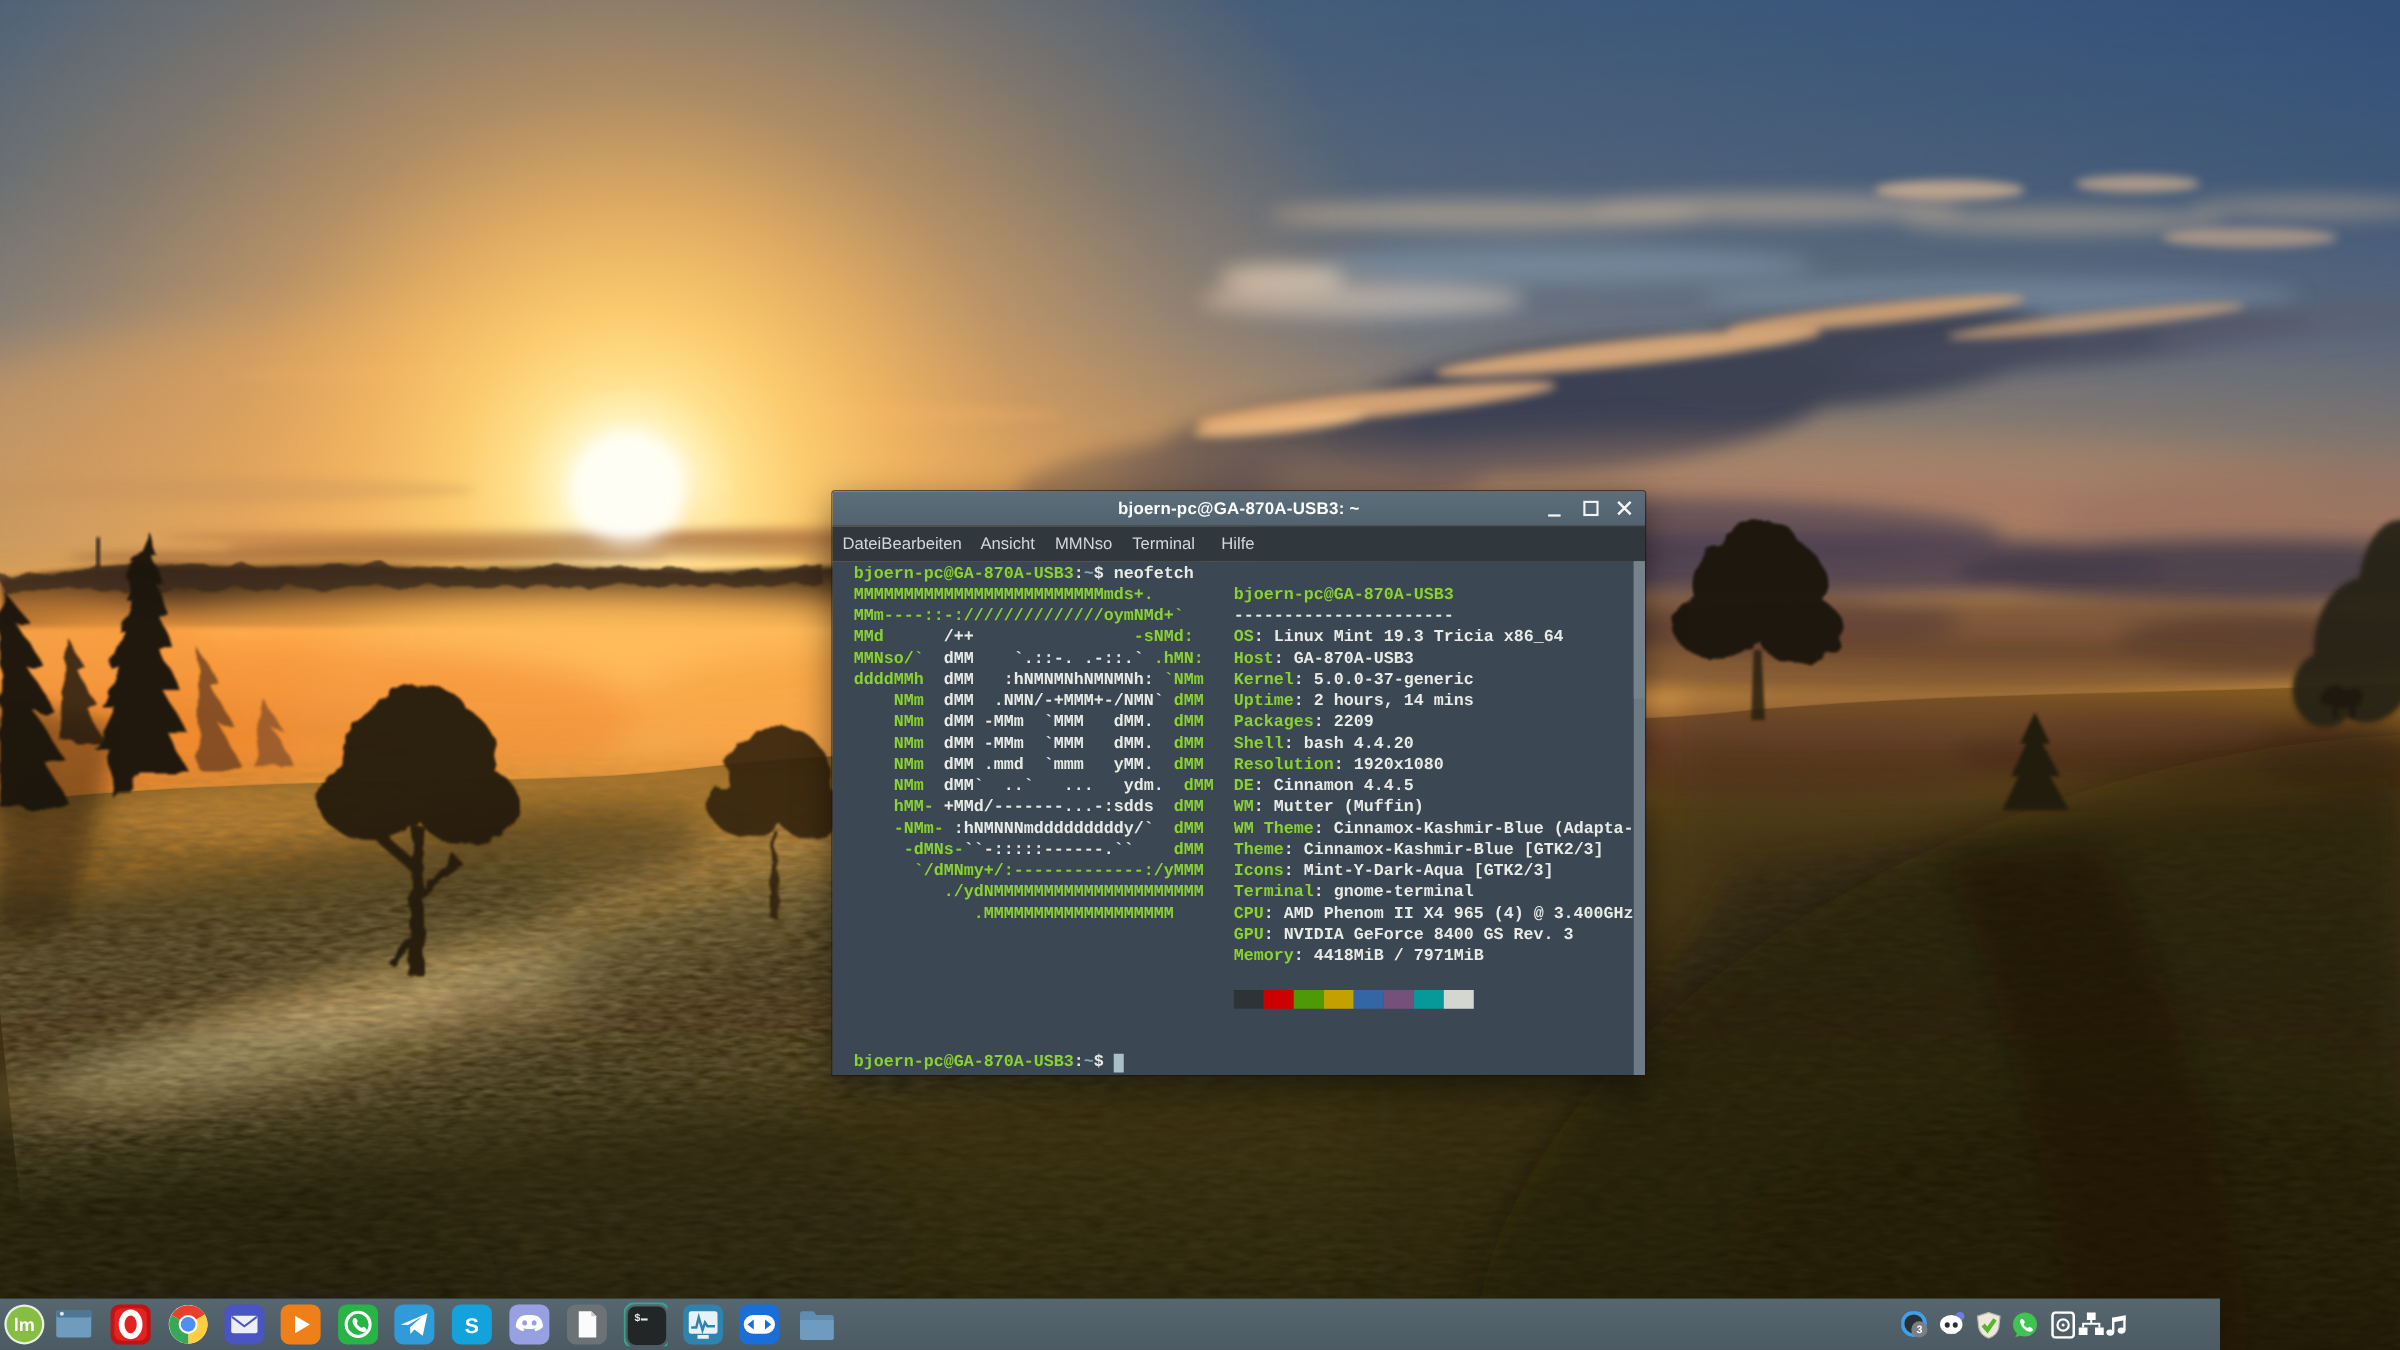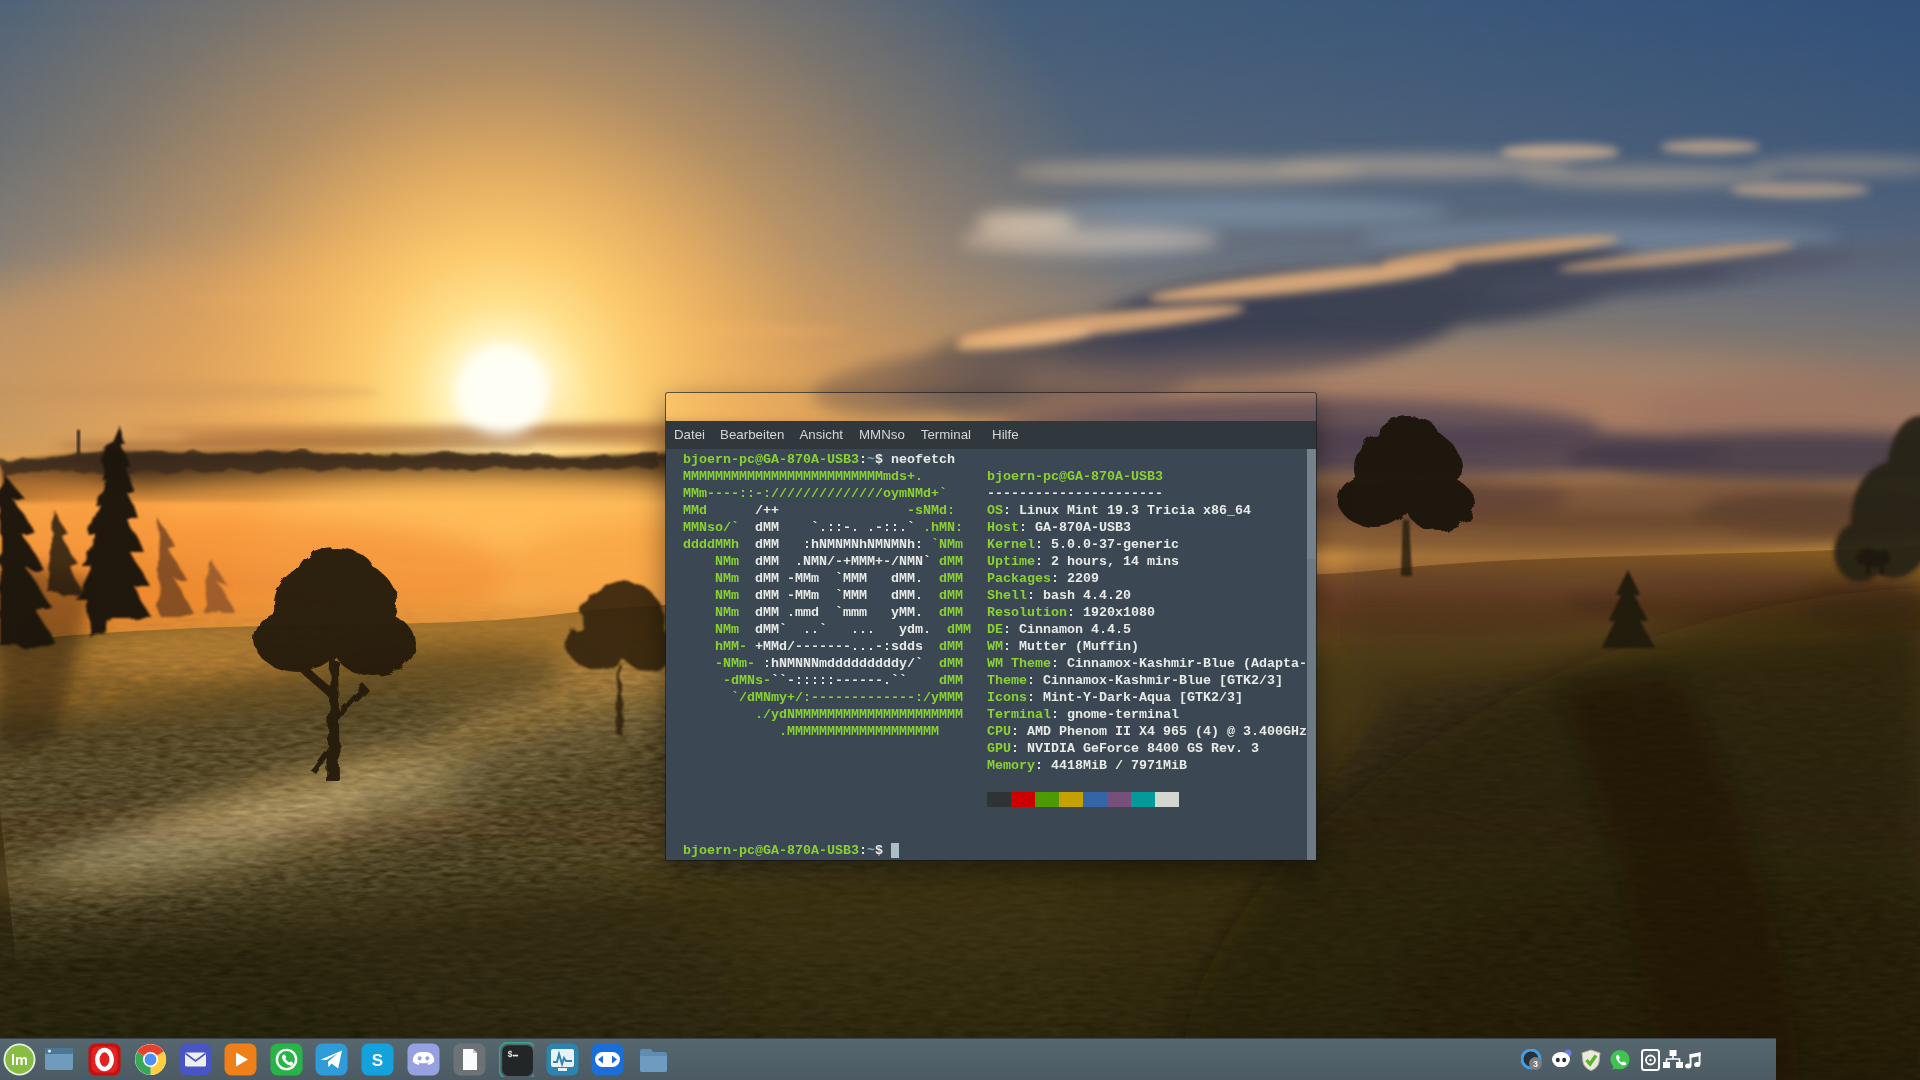--- a/index.html
+++ b/index.html
@@ -346,21 +346,33 @@
 <g fill="#262014" opacity="0.94" filter="url(#b2)">
  <ellipse cx="1893" cy="520" rx="42" ry="58"></ellipse>
  <ellipse cx="1920" cy="480" rx="34" ry="64"></ellipse>
  <ellipse cx="1860" cy="552" rx="26" ry="30"></ellipse>
  <path d="M1838,566 l11,-26 10,26 Z"></path>
 </g>
 
 <path d="M1856,558 l6,-8 8,-2 6,4 10,-2 4,6 -2,8 -4,0 0,10 -4,0 0,-8 -10,0 0,8 -4,0 0,-9 -8,-2 Z" fill="#1d1710" opacity="0.85" filter="url(#b1)"></path>
 </svg>
 <div id="term">
- <div id="mbar"><span style="margin-left:8px">Datei</span><span style="margin-left:15px">Bearbeiten</span><span style="margin-left:15px">Ansicht</span><span style="margin-left:16px">MMNso</span><span style="margin-left:16px">Terminal</span><span style="margin-left:21px">Hilfe</span></div>
+ <div id="tbar">
+   <span class="ttl">bjoern-pc@GA-870A-USB3:&nbsp;~</span>
+   <span class="btn" style="right:59px"><svg width="26" height="28">
+            <rect x="7.5" y="18.5" width="10" height="1.8" fill="#f2f5f6"></rect>
+          </svg></span>
+   <span class="btn" style="right:30px"><svg width="26" height="28">
+            <rect x="7.5" y="8.5" width="10.5" height="10.5" fill="none" stroke="#f2f5f6" stroke-width="1.7"></rect>
+          </svg></span>
+   <span class="btn" style="right:3px"><svg width="26" height="28">
+            <path d="M7.5,8.5 L17.5,18.5 M17.5,8.5 L7.5,18.5" stroke="#f2f5f6" stroke-width="2"></path>
+          </svg></span>
+ </div>
+ <div id="mbar"><span style="margin-left:8px">Datei</span><span style="">Bearbeiten</span><span style="margin-left:15px">Ansicht</span><span style="margin-left:16px">MMNso</span><span style="margin-left:16px">Terminal</span><span style="margin-left:21px">Hilfe</span></div>
  <div id="scr">
         <pre><i class="g">bjoern-pc@GA-870A-USB3</i><i class="w">:</i><i class="b">~</i><i class="w">$ neofetch</i>
 <i class="g">MMMMMMMMMMMMMMMMMMMMMMMMMmds+.</i>        <i class="g">bjoern-pc@GA-870A-USB3</i>
 <i class="g">MMm----::-://////////////oymNMd+`</i>     <i class="w">----------------------</i>
 <i class="g">MMd      </i><i class="w">/++                </i><i class="g">-sNMd:</i>    <i class="g">OS</i><i class="w">: Linux Mint 19.3 Tricia x86_64</i>
 <i class="g">MMNso/`  </i><i class="w">dMM    `.::-. .-::.` </i><i class="g">.hMN:</i>   <i class="g">Host</i><i class="w">: GA-870A-USB3</i>
 <i class="g">ddddMMh  </i><i class="w">dMM   :hNMNMNhNMNMNh: </i><i class="g">`NMm</i>   <i class="g">Kernel</i><i class="w">: 5.0.0-37-generic</i>
 <i class="g">    NMm  </i><i class="w">dMM  .NMN/-+MMM+-/NMN` </i><i class="g">dMM</i>   <i class="g">Uptime</i><i class="w">: 2 hours, 14 mins</i>
 <i class="g">    NMm  </i><i class="w">dMM -MMm  `MMM   dMM.  </i><i class="g">dMM</i>   <i class="g">Packages</i><i class="w">: 2209</i>
 <i class="g">    NMm  </i><i class="w">dMM -MMm  `MMM   dMM.  </i><i class="g">dMM</i>   <i class="g">Shell</i><i class="w">: bash 4.4.20</i>

